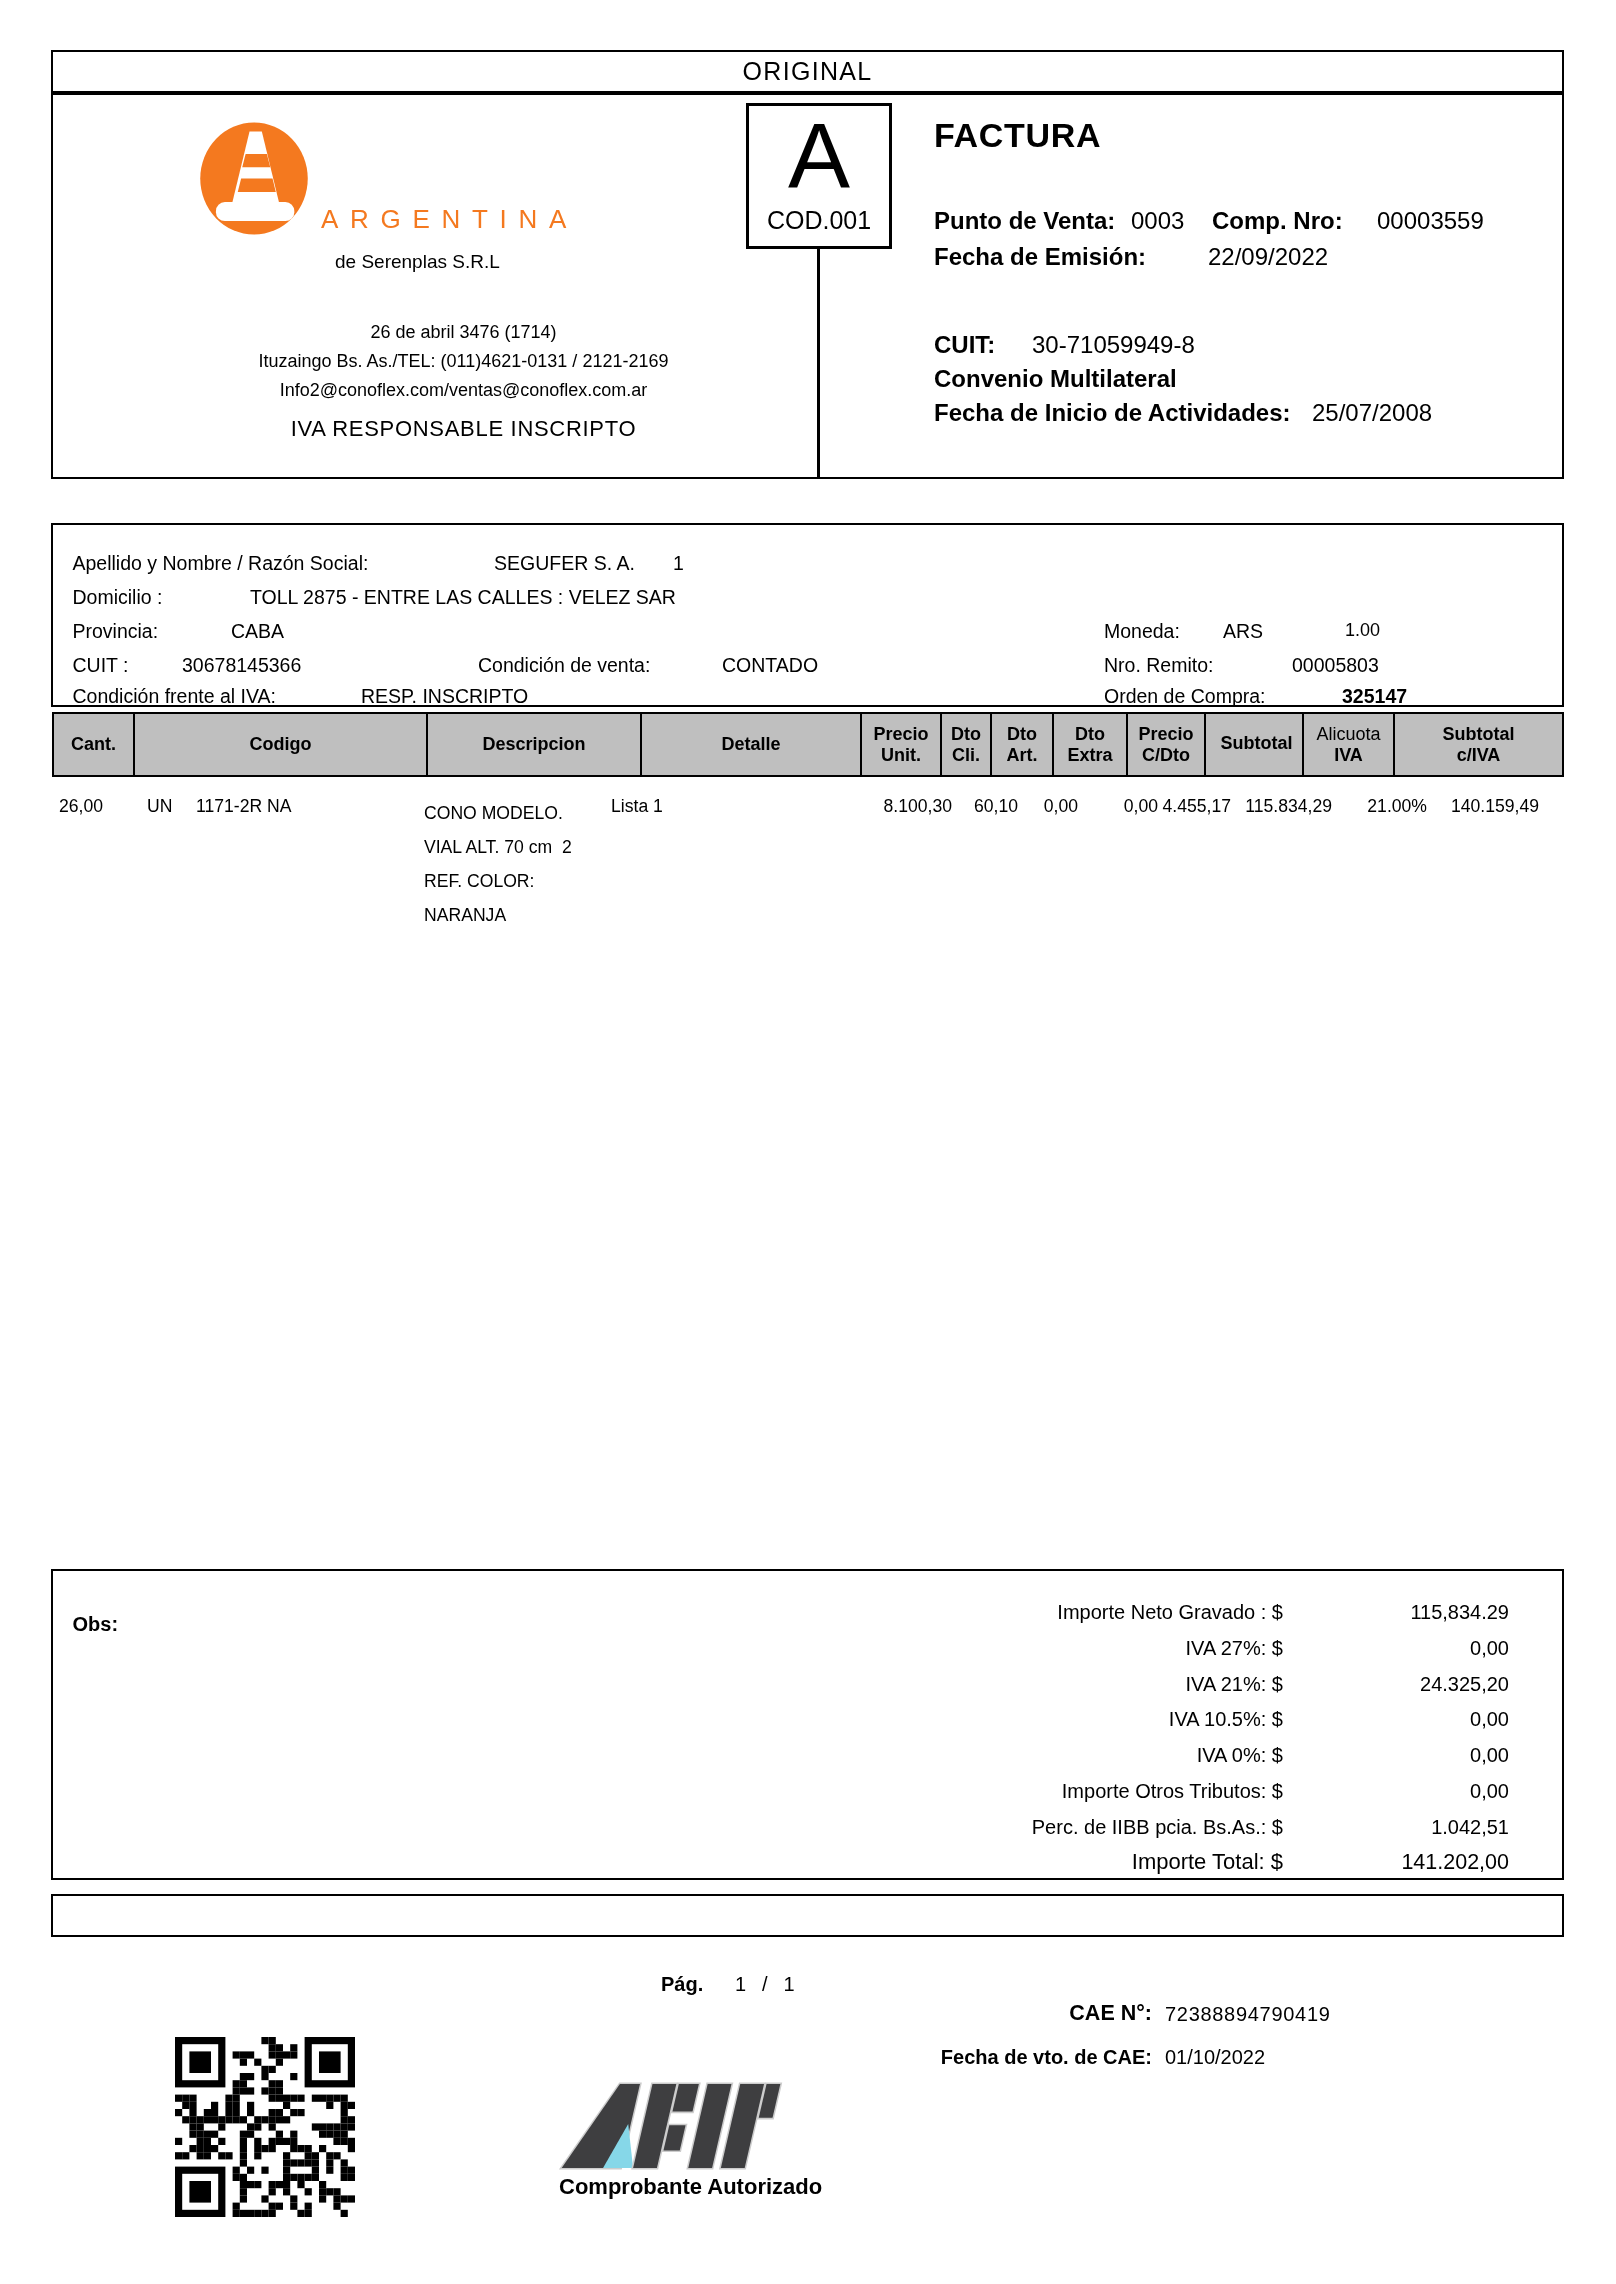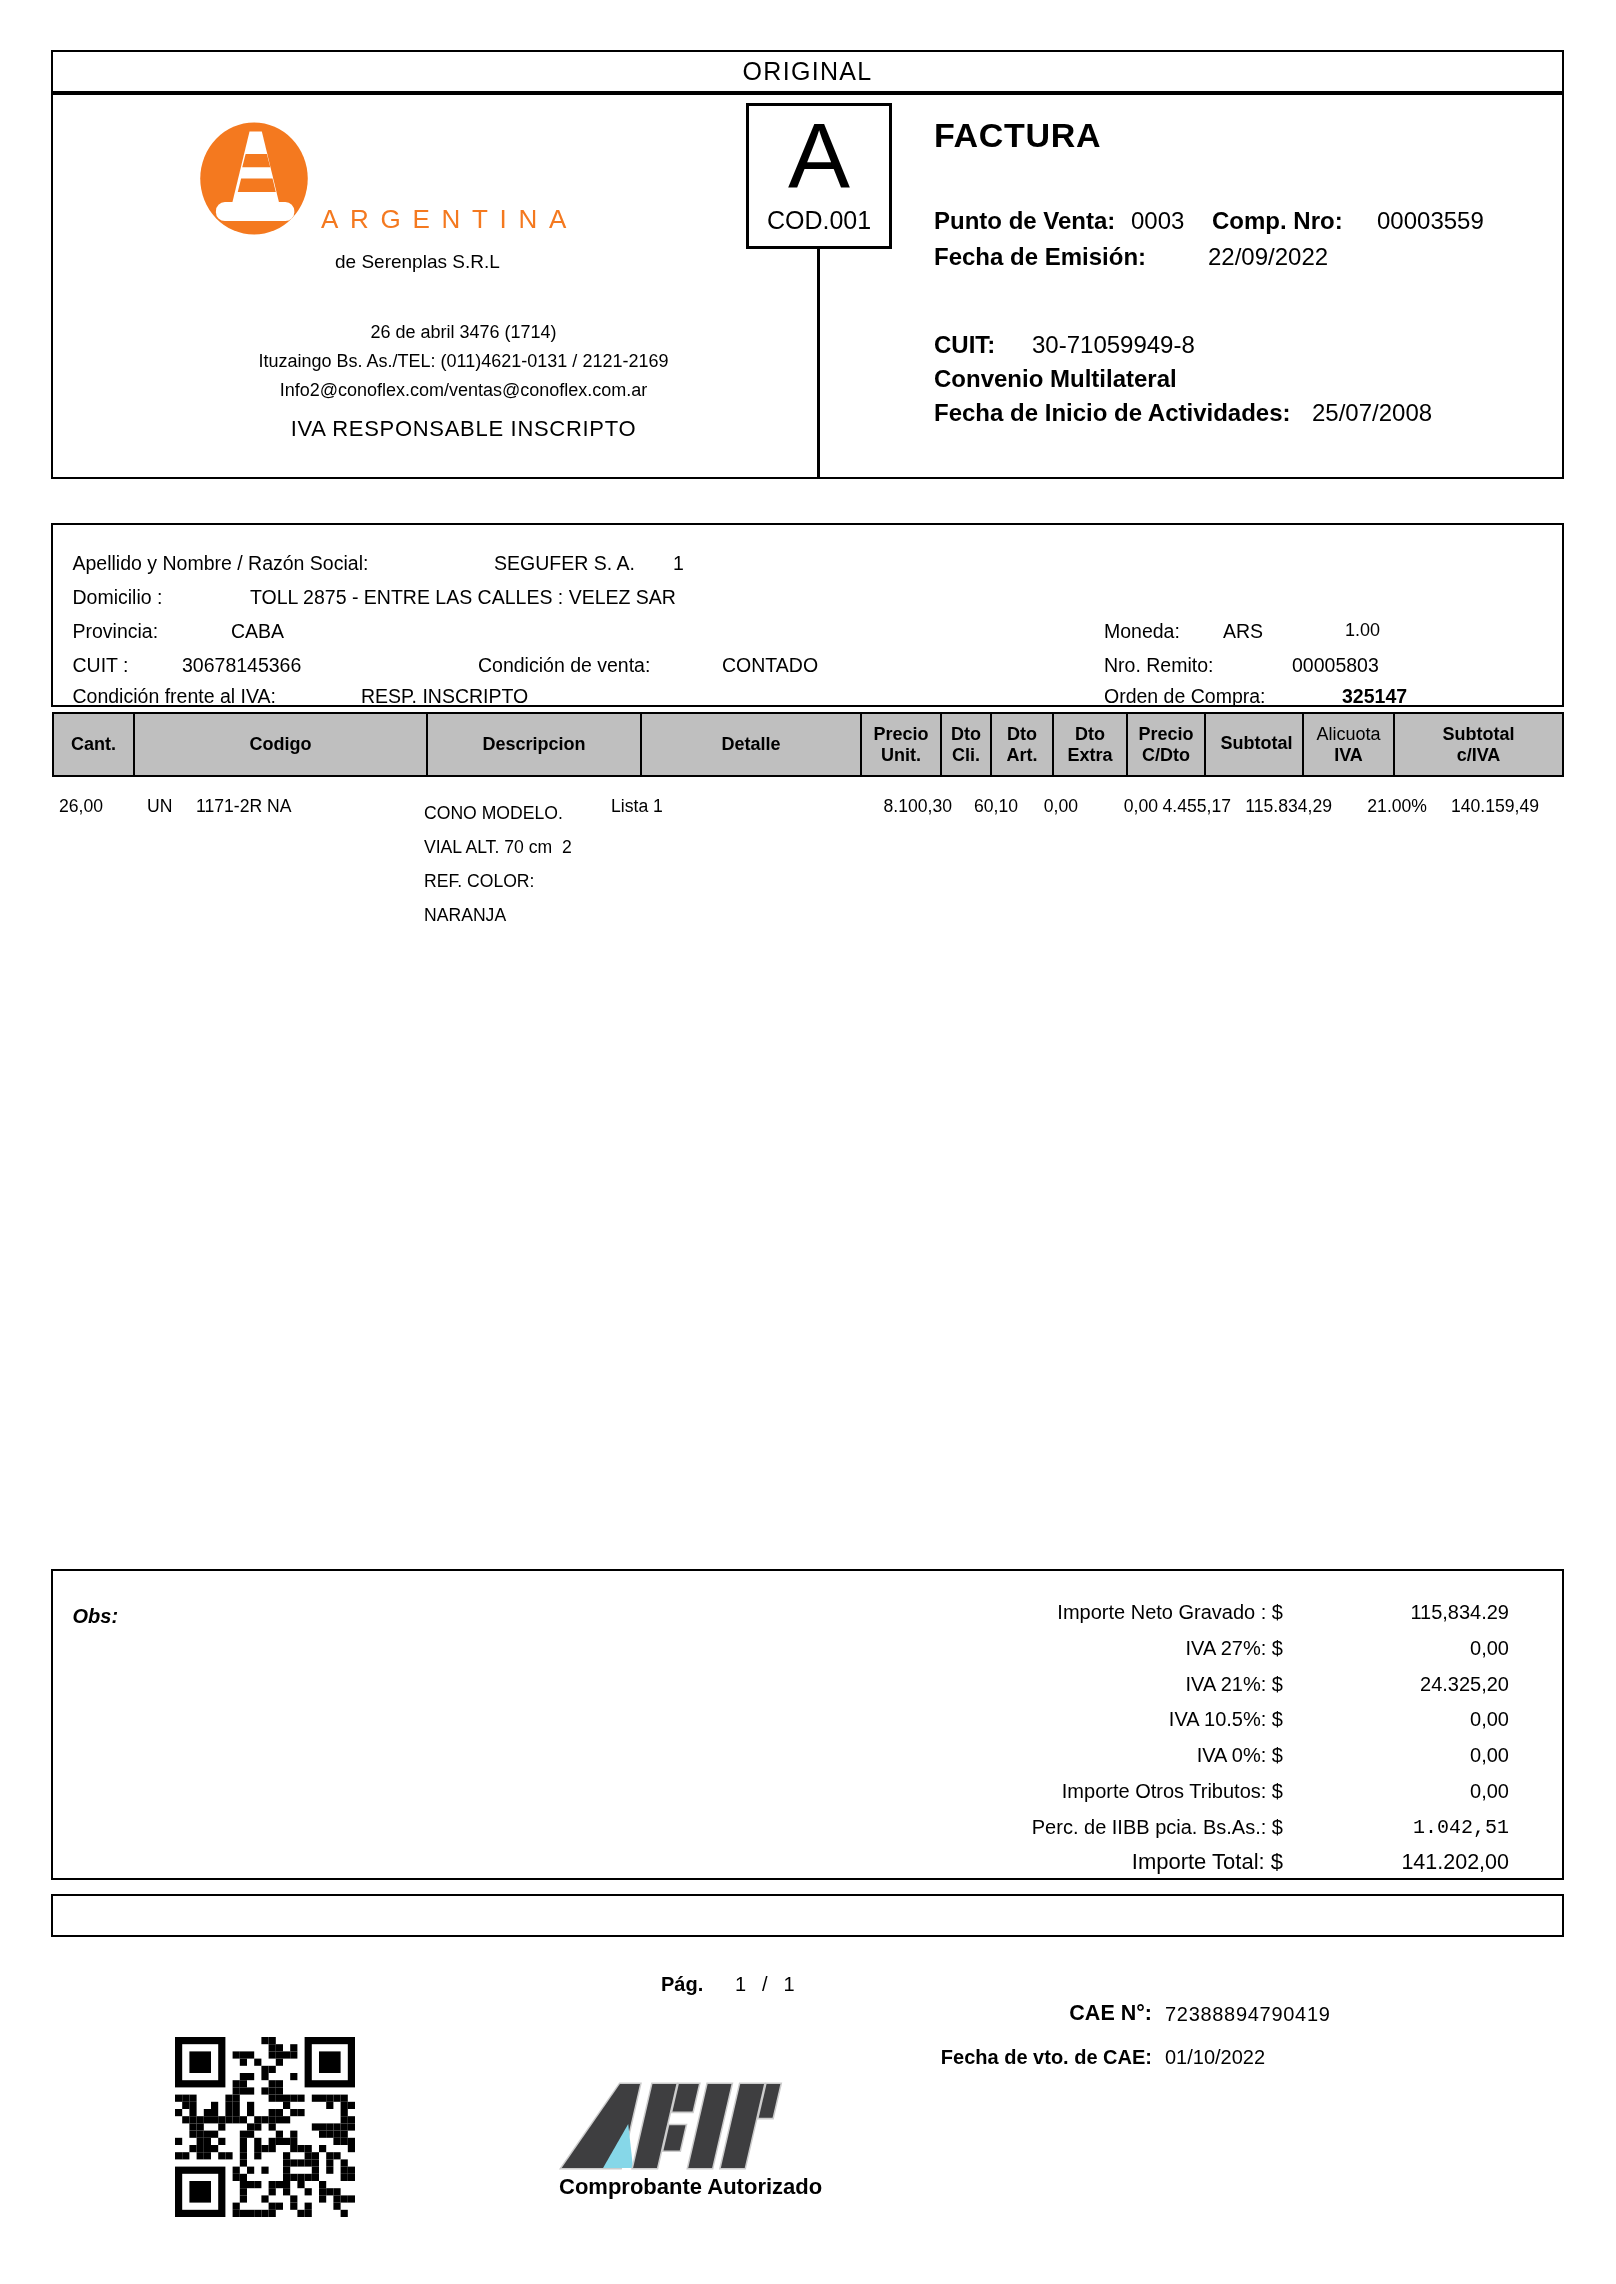--- a/index.html
+++ b/index.html
@@ -211,36 +211,36 @@
   <span class="abs itxt num" style="left:809px; top:796px;">8.100,30</span>
   <span class="abs itxt num" style="left:875px; top:796px;">60,10</span>
   <span class="abs itxt num" style="left:935px; top:796px;">0,00</span>
   <span class="abs itxt num" style="left:1015px; top:796px;">0,00</span>
   <span class="abs itxt num" style="left:1088px; top:796px;">4.455,17</span>
   <span class="abs itxt num" style="left:1189px; top:796px;">115.834,29</span>
   <span class="abs itxt num" style="left:1284px; top:796px;">21.00%</span>
   <span class="abs itxt num" style="left:1396px; top:796px;">140.159,49</span>
 
   <div id="totals-box" class="abs box">
-    <span class="abs b" style="left:19.5px; top:34px; font-size:20px;font-style:italic;">Obs:</span>
+    <span class="abs b" style="left:19.5px; top:42px; font-size:20px;">Obs:</span>
 
     <span class="trow-label" style="top:30px;">Importe Neto Gravado : $</span>
     <span class="trow-value" style="top:30px;">115,834.29</span>
     <span class="trow-label" style="top:66px;">IVA 27%: $</span>
     <span class="trow-value" style="top:66px;">0,00</span>
     <span class="trow-label" style="top:102px;">IVA 21%: $</span>
     <span class="trow-value" style="top:102px;">24.325,20</span>
     <span class="trow-label" style="top:137px;">IVA 10.5%: $</span>
     <span class="trow-value" style="top:137px;">0,00</span>
     <span class="trow-label" style="top:173px;">IVA 0%: $</span>
     <span class="trow-value" style="top:173px;">0,00</span>
     <span class="trow-label" style="top:209px;">Importe Otros Tributos: $</span>
     <span class="trow-value" style="top:209px;">0,00</span>
     <span class="trow-label" style="top:245px;">Perc. de IIBB pcia. Bs.As.: $</span>
-    <span class="trow-value" style="top:245px;font-family:Liberation Mono, monospace;">1.042,51</span>
+    <span class="trow-value" style="top:245px;">1.042,51</span>
 
     <span id="total-label" style="top:278px;">Importe Total: $</span>
     <span id="total-value" style="top:279px;">141.202,00</span>
   </div>
 
   <div id="empty-box" class="abs box"></div>
 
   <span id="pag-label" class="abs">Pág.</span>
   <span id="pag-value" class="abs">1 / 1</span>
 

